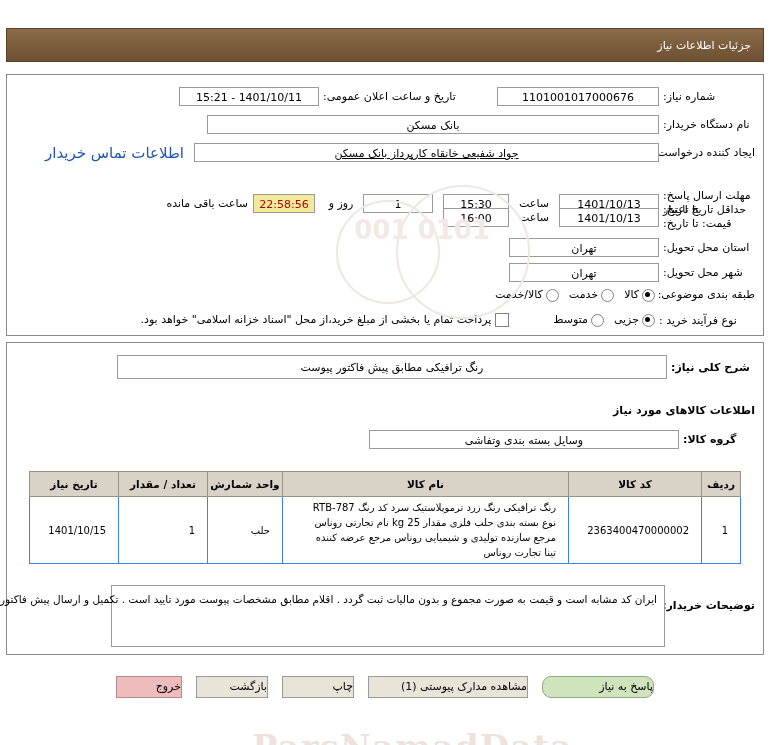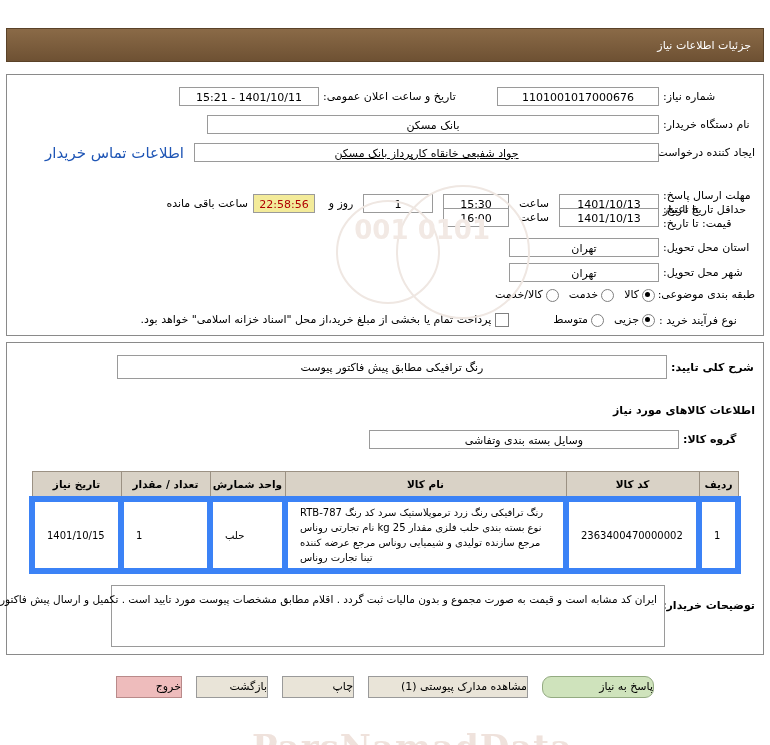--- a/index.html
+++ b/index.html
@@ -164,25 +164,25 @@
   }
   table.grid th {
     background: #d9d2c6;
     border: 1px solid #9b9183;
     font-weight: bold;
     height: 22px;
     color: #000;
     font-size: 10.5px;
   }
   table.grid td {
-    border: 6px solid #3b82f6;
+    border: 1px solid #3b82f6;
     background: #ffffff;
     padding: 3px 12px;
     vertical-align: middle;
-    text-align: left;
+    text-align: right;
     color: #000;
   }
   .cell-name {
     text-align: right;
     line-height: 1.5;
     font-size: 10px;
   }
   
   .btn {
     border: 1px solid #9a9a9a;
@@ -292,21 +292,21 @@
         <span class="checkbox"></span><span>پرداخت تمام یا بخشی از مبلغ خرید،از محل "اسناد خزانه اسلامی" خواهد بود.</span>
       </span>
     </div>
   </div>
 
   <div class="panel" id="panel-desc">
 
     <div class="wm" id="wm-text">ParsNamadData</div>
 
     <div class="row" style="top:12px; right:8px;">
-      <span class="lbl lbl-b" style="width:84px;">شرح کلی تایید:</span>
+      <span class="lbl lbl-b" style="width:84px;">شرح کلی نیاز:</span>
       <span class="inp center" style="width:550px; height:24px; line-height:24px;">رنگ ترافیکی مطابق پیش فاکتور پیوست</span>
     </div>
 
     <div class="row" style="top:61px; right:8px;margin-left:44px;">
       <span class="lbl lbl-b" style="padding:0;">اطلاعات کالاهای مورد نیاز</span>
     </div>
 
     <div class="row" style="top:87px; right:8px;">
       <span class="lbl lbl-b" style="width:72px;">گروه کالا:</span>
       <span class="inp center" style="width:310px; background:transparent; border-color:#9a9a9a;">وسایل بسته بندی  وتفاشی</span>

